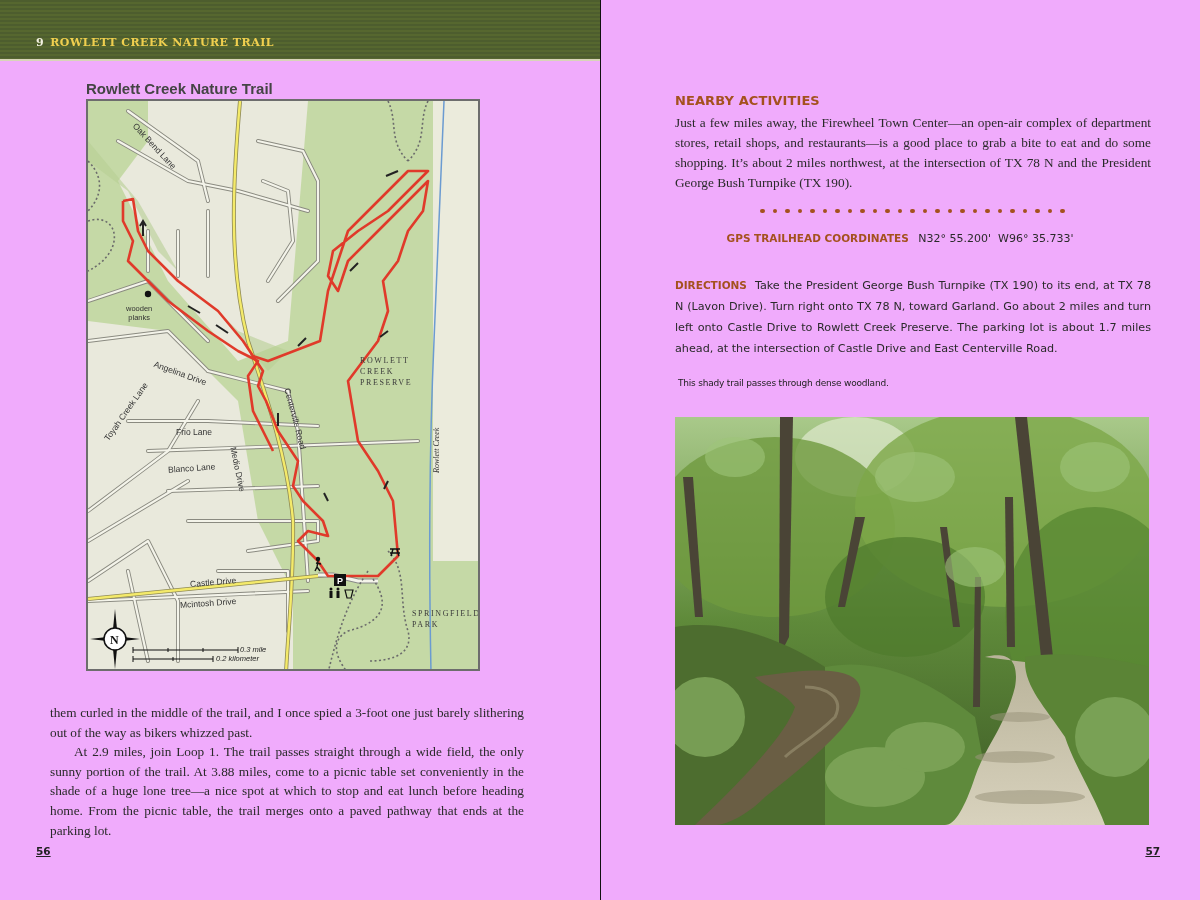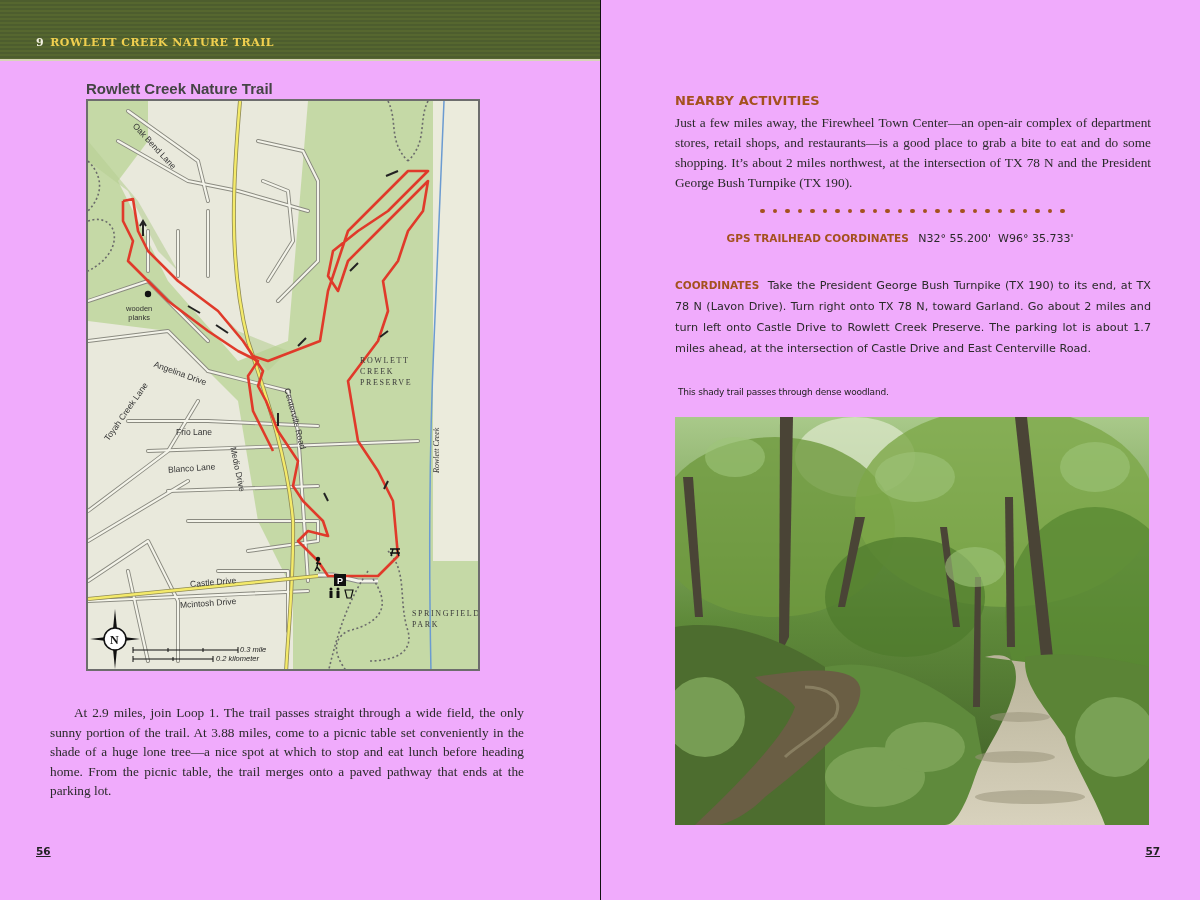--- a/index.html
+++ b/index.html
@@ -70,21 +70,21 @@
     position: absolute; left: 0; width: 600px; top: 232px; text-align: center;
     font-family: "DejaVu Sans", sans-serif; font-size: 11px; color: #2a2a2a;
   }
   .gps .gps-label { color: #a4511e; font-weight: bold; margin-right: 6px; font-size: 10.5px; }
   .directions {
     position: absolute; left: 75px; top: 275px; width: 476px;
     font-family: "DejaVu Sans", sans-serif; font-size: 11.2px; line-height: 21px; color: #2a2a2a; text-align: justify;
   }
   .directions .dir-label { color: #a4511e; font-weight: bold; font-size: 10.5px; margin-right: 4px; }
   .caption {
-    position: absolute; left: 78px; top: 387px;
+    position: absolute; left: 78px; top: 378px;
     font-family: "DejaVu Sans", sans-serif; font-size: 9px; color: #222; letter-spacing: -0.2px;
   }
   .photo {
     position: absolute; left: 75px; top: 417px; width: 474px; height: 408px; overflow: hidden;
     background: #5c7a34;
   }
   .photo svg { position: absolute; left: 0; top: 0; }
 </style>
 </head>
 <body>
@@ -237,20 +237,21 @@
         <div>SPRINGFIELD</div>
         <div>PARK</div>
       </div>
       <div class="creek-lbl" style="left:344px; top:372px;">Rowlett Creek</div>
 
       <div class="scale-lbl" style="left:152px; top:544px;">0.3 mile</div>
       <div class="scale-lbl" style="left:128px; top:553px;">0.2 kilometer</div>
     </div>
 
     <div class="body-left">
+      <p>them curled in the middle of the trail, and I once spied a 3-foot one just barely slithering out of the way as bikers whizzed past.</p>
       <p class="indent">At 2.9 miles, join Loop 1. The trail passes straight through a wide field, the only sunny portion of the trail. At 3.88 miles, come to a picnic table set conveniently in the shade of a huge lone tree—a nice spot at which to stop and eat lunch before heading home. From the picnic table, the trail merges onto a paved pathway that ends at the parking lot.</p>
     </div>
 
     <div class="folio left">56</div>
   </div>
 
   <div class="page">
 
     <div class="section-head">NEARBY ACTIVITIES</div>
     <div class="nearby-text">Just a few miles away, the Firewheel Town Center—an open-air complex of department stores, retail shops, and restaurants—is a good place to grab a bite to eat and do some shopping. It’s about 2 miles northwest, at the intersection of TX 78 N and the President George Bush Turnpike (TX 190).</div>
@@ -282,21 +283,21 @@
         <span></span>
         <span></span>
     </div>
 
     <div class="gps">
       <span class="gps-label">GPS TRAILHEAD COORDINATES</span>
       <span>N32° 55.200'</span>&nbsp;&nbsp;<span>W96° 35.733'</span>
     </div>
 
     <div class="directions">
-      <span class="dir-label">COORDINATES</span>
+      <span class="dir-label">DIRECTIONS</span>
       <span>Take the President George Bush Turnpike (TX 190) to its end, at TX 78 N (Lavon Drive). Turn right onto TX 78 N, toward Garland. Go about 2 miles and turn left onto Castle Drive to Rowlett Creek Preserve. The parking lot is about 1.7 miles ahead, at the intersection of Castle Drive and East Centerville Road.</span>
     </div>
 
     <div class="caption">This shady trail passes through dense woodland.</div>
 
     <div class="photo">
       <svg width="474" height="408" viewBox="0 0 474 408">
         <defs>
           <linearGradient id="sky" x1="0" y1="0" x2="0" y2="1">
             <stop offset="0" stop-color="#a9c98a"></stop>

